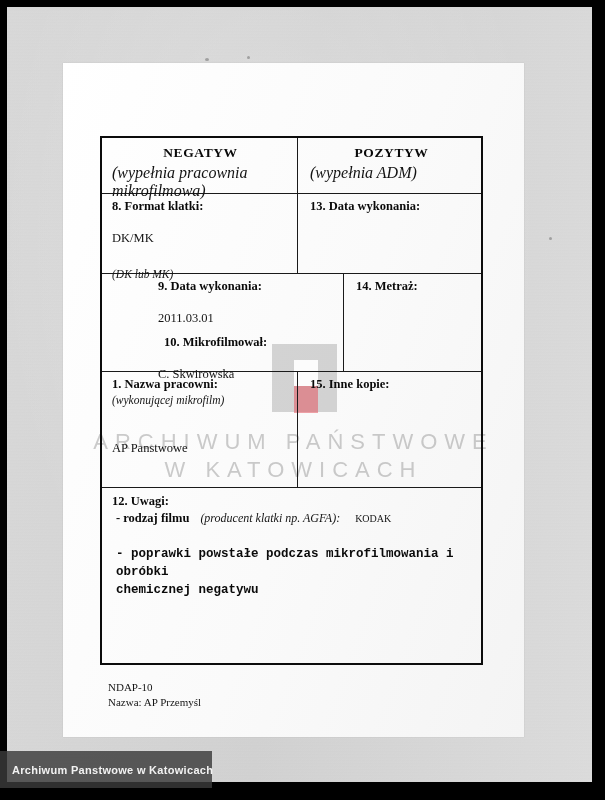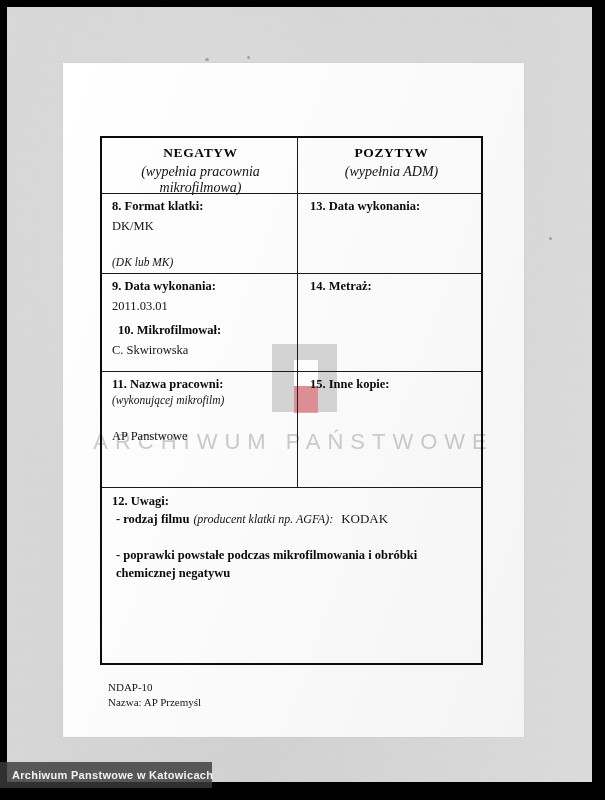--- a/index.html
+++ b/index.html
@@ -120,79 +120,78 @@
   }
   .cell-full {
     width: 100%;
     box-sizing: border-box;
     padding: 6px 8px 16px 10px;
     position: relative;
   }
 
   .row-head   { height: 56px; }
   .row-format { height: 80px; }
-  .row-date   { height: 98px; }
+  .row-date   { height: 98px; padding-left: 46px; }
   .row-lab    { height: 116px; }
   .row-uwagi  { height: 174px; }
 
   .hdr-title {
     text-align: center;
     font-weight: bold;
     font-size: 13.5px;
     letter-spacing: 0.6px;
     color: #0a0a0a;
     margin-top: 2px;
   }
   .hdr-sub {
-    text-align: center;
     font-style: italic;
-    font-size: 14px;
+    font-size: 16px;
     color: #131313;
     margin-top: 3px;
   }
   .field-label {
     font-weight: bold;
     font-size: 12.5px;
     color: #0a0a0a;
   }
   .field-label.indent { padding-left: 6px; }
   .field-value {
     font-size: 12.5px;
     color: #141414;
-    margin-top: 5px;
+    margin-top: 17px;
   }
   .field-note {
     font-style: italic;
     font-size: 11.5px;
     color: #141414;
     margin-top: 2px;
   }
   .field-note.loose { margin-top: 22px; }
   .spacer-lg { height: 18px; }
   .spacer-sm { height: 9px; }
 
   .uwagi-line {
     display: flex;
     align-items: baseline;
-    gap: 4px;
+    gap: 11px;
     margin-top: 2px;
   }
   .uwagi-bold {
     font-weight: bold;
     font-size: 12.5px;
     color: #0a0a0a;
     padding-left: 4px;
   }
   .uwagi-ital {
     font-style: italic;
     font-size: 12px;
     color: #141414;
   }
   .uwagi-answer {
-    font-size: 13px;
+    font-size: 10px;
     color: #141414;
     padding-left: 4px;
     font-family: Liberation Serif, serif;
   }
   .uwagi-block {
     font-weight: bold;
     font-size: 12.5px;
     color: #0a0a0a;
     margin-top: 19px;
     padding-left: 4px;
@@ -206,21 +205,21 @@
     font-size: 11px;
     line-height: 1.35;
     color: #161616;
     z-index: 8;
   }
 
   
   #caption-bar {
     position: absolute;
     left: 0px; bottom: 12px;
-    width: 212px; height: 26px;
+    width: 212px; height: 37px;
     background: rgba(58,58,58,0.82);
     display: flex;
     align-items: center;
     z-index: 20;
   }
   #caption-text {
     font-family: "Liberation Sans", sans-serif;
     font-size: 11px;
     font-weight: bold;
     color: #f2f2f2;
@@ -249,20 +248,21 @@
   <div class="speck" style="left:205px; top:58px; width:4px; height:3px;"></div>
   <div class="speck" style="left:247px; top:56px; width:3px; height:3px;"></div>
 
   <div id="document-sheet">
 
     <div id="watermark">
       <div id="wm-logo-square"></div>
       <div id="wm-logo-white"></div>
       <div id="wm-logo-red"></div>
       <div id="wm-line-1">ARCHIWUM PAŃSTWOWE</div>
+      <div id="wm-line-2">W KATOWICACH</div>
     </div>
 
     <div id="form-table">
 
       <div class="tbl-row row-head">
         <div class="cell-left">
           <div class="hdr-title">NEGATYW</div>
           <div class="hdr-sub">(wypełnia pracownia mikrofilmowa)</div>
         </div>
         <div class="cell-right">
@@ -292,40 +292,40 @@
           <div class="field-value">C. Skwirowska</div>
         </div>
         <div class="cell-right">
           <div class="field-label">14. Metraż:</div>
           <div class="field-value"></div>
         </div>
       </div>
 
       <div class="tbl-row row-lab">
         <div class="cell-left">
-          <div class="field-label">11. Nazwa pracowni:</div>
+          <div class="field-label">1. Nazwa pracowni:</div>
           <div class="field-note">(wykonującej mikrofilm)</div>
           <div class="spacer-lg"></div>
           <div class="field-value">AP Panstwowe</div>
         </div>
         <div class="cell-right">
           <div class="field-label">15. Inne kopie:</div>
           <div class="field-value"></div>
         </div>
       </div>
 
       <div class="tbl-row row-uwagi last">
         <div class="cell-full">
           <div class="field-label">12. Uwagi:</div>
           <div class="uwagi-line">
             <span class="uwagi-bold">- rodzaj filmu</span>
             <span class="uwagi-ital">(producent klatki np. AGFA):</span>
             <span class="uwagi-answer">KODAK</span>
           </div>
-          <div class="uwagi-block" style="white-space: pre-line;">- poprawki powstałe podczas mikrofilmowania i obróbki
+          <div class="uwagi-block" style="white-space: pre-line; font-family: Liberation Mono, monospace;">- poprawki powstałe podczas mikrofilmowania i obróbki
   chemicznej negatywu</div>
         </div>
       </div>
 
     </div>
 
     <div id="form-footer">
       <div>NDAP-10</div>
       <div>Nazwa: AP Przemyśl</div>
     </div>

